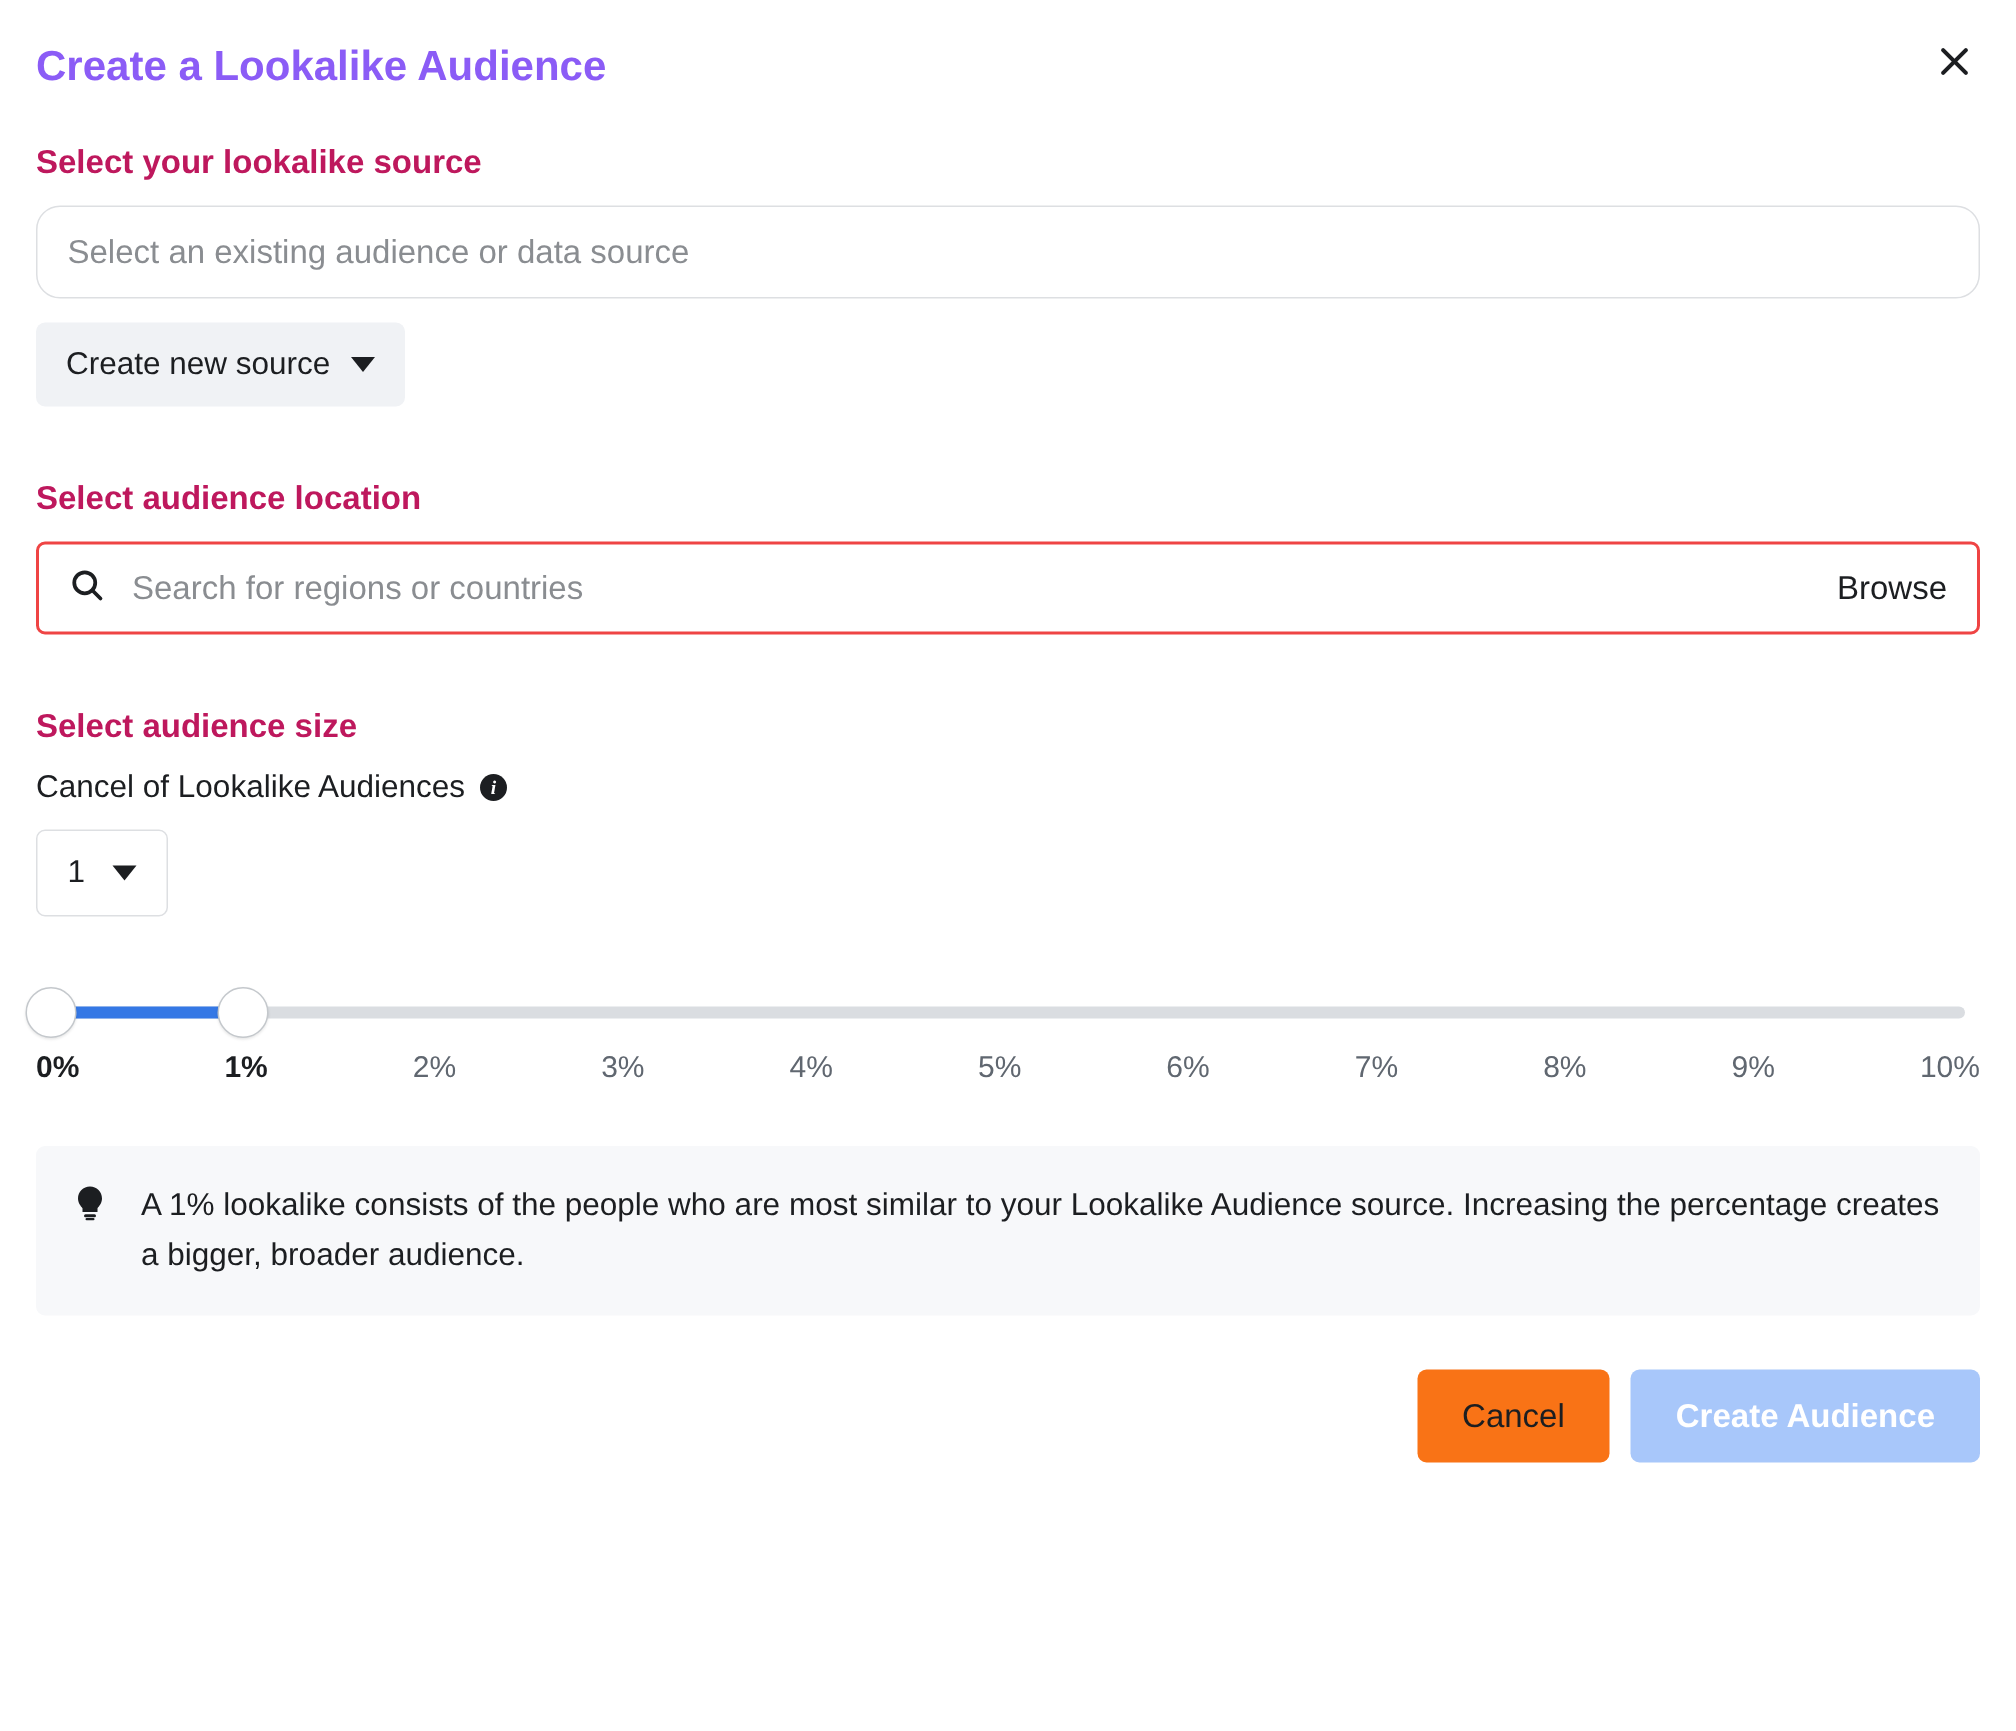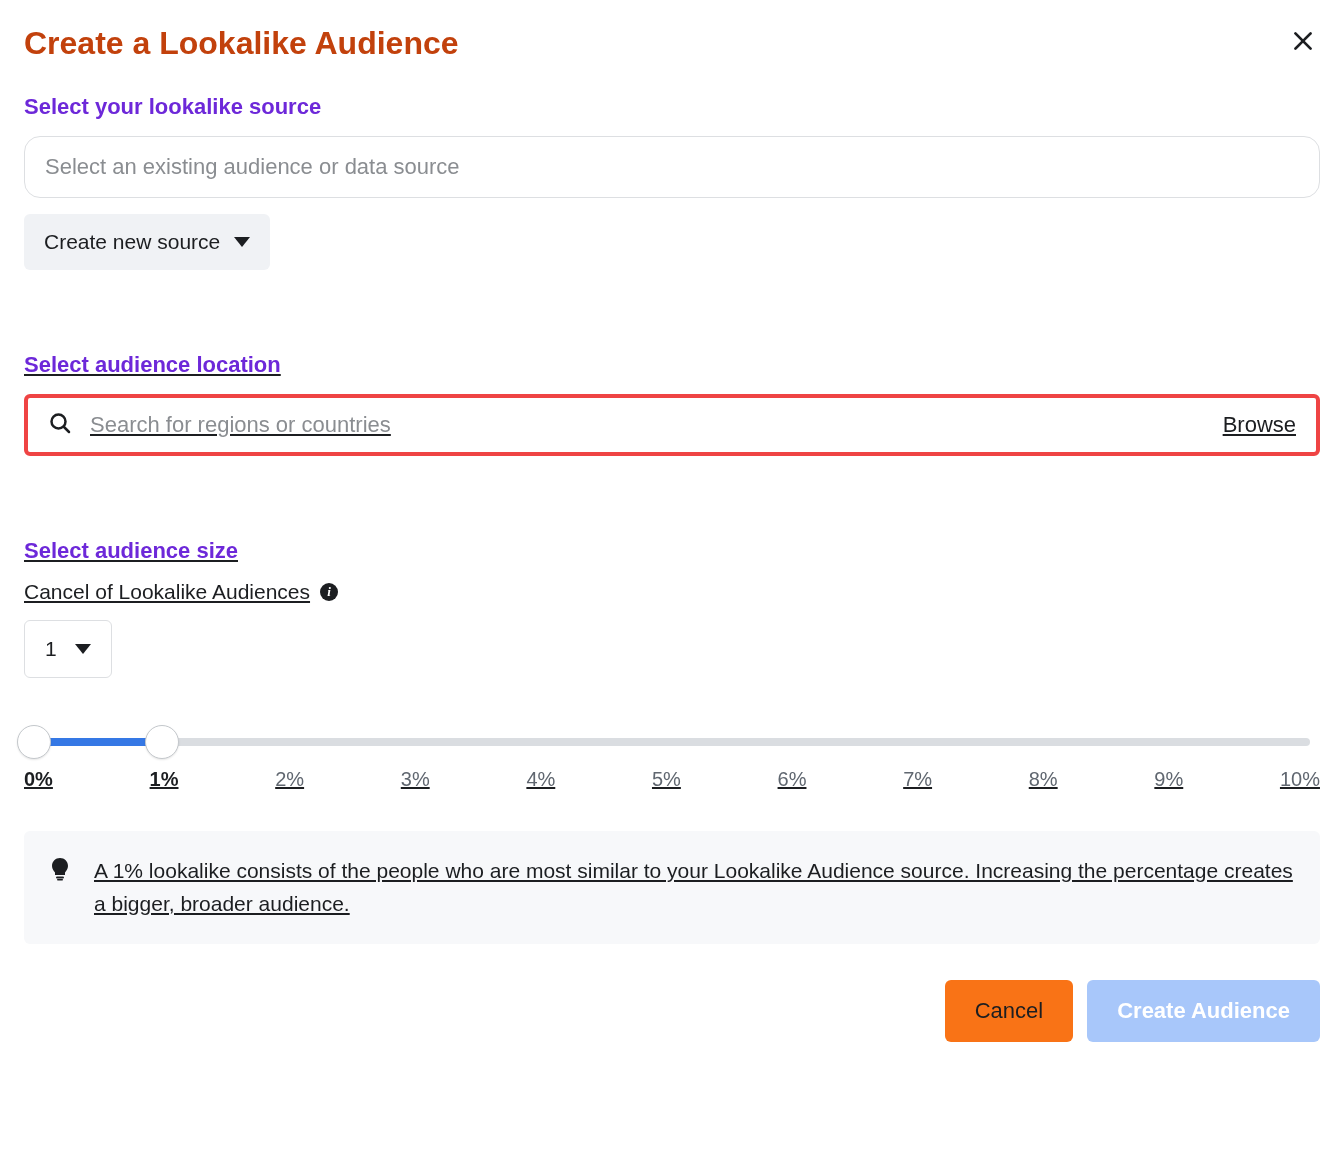--- a/index.html
+++ b/index.html
@@ -14,36 +14,36 @@
       color: #1c1e21;
       width: 1344px;
     }
     .header {
       display: flex;
       justify-content: space-between;
       align-items: center;
       margin-bottom: 32px;
     }
     .title {
-      font-size: 32px;
+      font-size: 28px;
       font-weight: 700;
-      color: #c2410c;
+      color: #8b5cf6;
     }
     .close-btn {
       cursor: pointer;
       padding: 4px;
     }
     .close-btn svg {
       width: 26px;
       height: 26px;
     }
     .section-label {
       font-size: 22px;
       font-weight: 700;
-      color: #6d28d9;
+      color: #be185d;
       margin-bottom: 16px;
     }
     .source-input {
       width: 100%;
       height: 62px;
       border: 1px solid #dddfe2;
       border-radius: 16px;
       padding: 0 20px;
       font-size: 22px;
       color: #1c1e21;
@@ -67,29 +67,28 @@
       gap: 14px;
     }
     .triangle-down {
       width: 0;
       height: 0;
       border-left: 8px solid transparent;
       border-right: 8px solid transparent;
       border-top: 10px solid #1c1e21;
     }
     .section-gap {
-      margin-top: 82px;
-      text-decoration: underline;
+      margin-top: 48px;
     }
     .location-input-wrapper {
       display: flex;
       align-items: center;
       width: 100%;
       height: 62px;
-      border: 4px solid #ef4444;
+      border: 2px solid #ef4444;
       border-radius: 6px;
       padding: 0 20px;
       background: #fff;
     }
     .search-icon {
       margin-right: 18px;
       flex-shrink: 0;
     }
     .search-icon svg {
       width: 24px;

